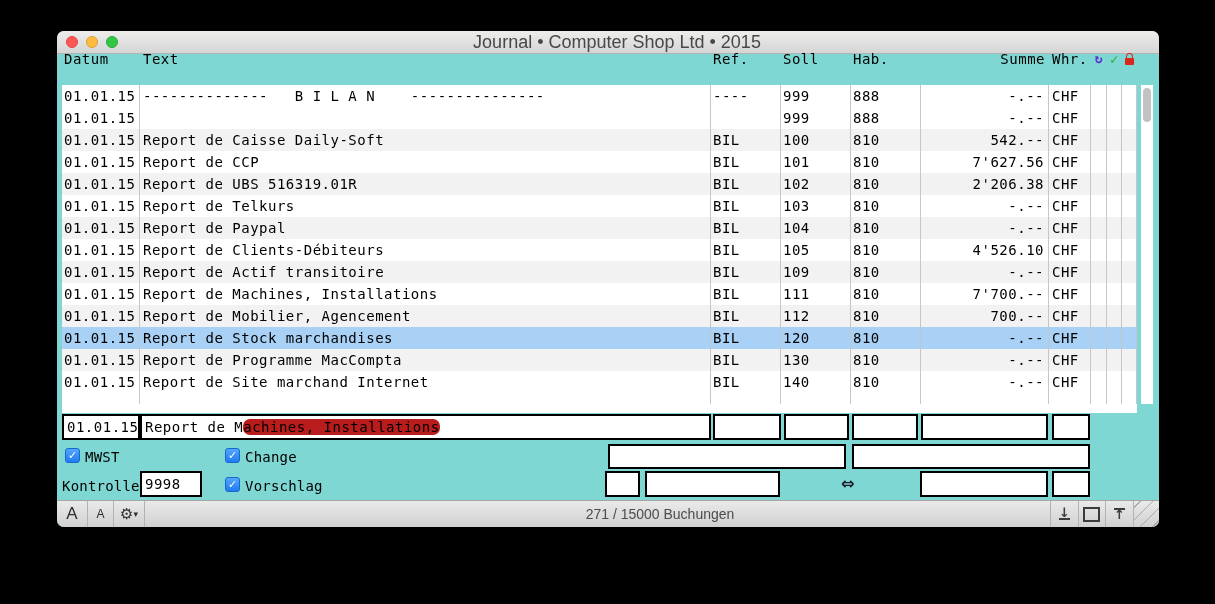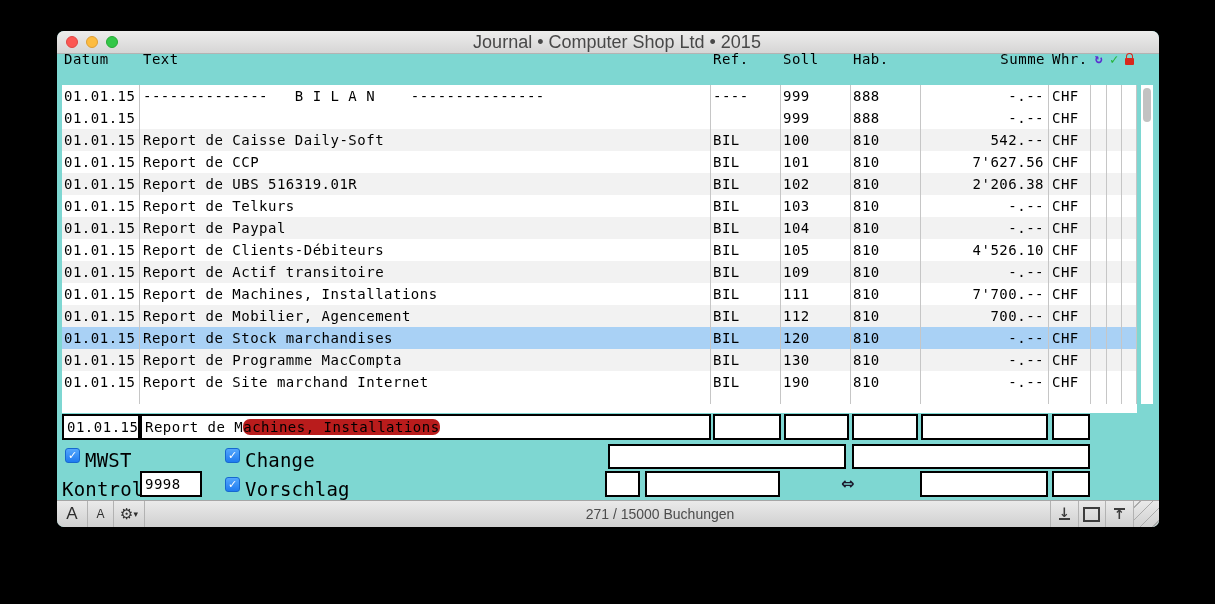--- a/index.html
+++ b/index.html
@@ -39,21 +39,21 @@
   .tr.alt{background:#f2f2f2;}
   .tr.sel{background:#a9d1f5;}
   .tr.filler{height:11px;}
   .tr.filler .c{height:11px;}
   .scroll{position:absolute;left:1084px;top:54px;width:12px;height:319px;background:#fff;}
   .thumb{position:absolute;left:2px;top:3px;width:8px;height:34px;background:#c2c2c2;border-radius:4px;}
   
   .field{position:absolute;background:#fff;border:2px solid #000;box-sizing:border-box;height:26px;
      font-size:14px;letter-spacing:.5px;line-height:22px;white-space:pre;overflow:hidden;padding-left:3px;}
   .hl{background:#b91c1c;border-radius:7px;}
-  .lbl{position:absolute;font-size:19px;letter-spacing:.2px;color:#000;white-space:pre;}
+  .lbl{position:absolute;font-size:14px;letter-spacing:.2px;color:#000;white-space:pre;}
   .cb{position:absolute;width:15px;height:15px;border-radius:3px;box-sizing:border-box;
       background:linear-gradient(#53a7fd,#1f7bf0);border:1px solid #1668cf;color:#fff;
       font-size:11px;line-height:14px;text-align:center;font-family:"DejaVu Sans",sans-serif;}
   .swap{position:absolute;font-family:"DejaVu Sans",sans-serif;font-size:16px;font-weight:bold;color:#1b1b2e;}
   
   .statusbar{position:absolute;left:0;top:469px;width:100%;height:27px;
      background:linear-gradient(#eaeaea,#d0d0d0);border-top:1px solid #a6a6a6;
      border-radius:0 0 7px 7px;box-sizing:border-box;font-family:"Liberation Sans",sans-serif;overflow:hidden;}
   .sb-btn{position:absolute;top:0;height:26px;display:flex;align-items:center;justify-content:center;
      border-right:1px solid #b2b2b2;color:#2e2e2e;}
@@ -98,21 +98,21 @@
       <div class="tr"><span class="c c-datum">01.01.15</span><span class="c c-text">Report de CCP</span><span class="c c-ref">BIL</span><span class="c c-soll">101</span><span class="c c-hab">810</span><span class="c c-summe">7'627.56</span><span class="c c-whr">CHF</span><span class="c c-s1"></span><span class="c c-s2"></span><span class="c c-s3"></span></div>
       <div class="tr alt"><span class="c c-datum">01.01.15</span><span class="c c-text">Report de UBS 516319.01R</span><span class="c c-ref">BIL</span><span class="c c-soll">102</span><span class="c c-hab">810</span><span class="c c-summe">2'206.38</span><span class="c c-whr">CHF</span><span class="c c-s1"></span><span class="c c-s2"></span><span class="c c-s3"></span></div>
       <div class="tr"><span class="c c-datum">01.01.15</span><span class="c c-text">Report de Telkurs</span><span class="c c-ref">BIL</span><span class="c c-soll">103</span><span class="c c-hab">810</span><span class="c c-summe">-.--</span><span class="c c-whr">CHF</span><span class="c c-s1"></span><span class="c c-s2"></span><span class="c c-s3"></span></div>
       <div class="tr alt"><span class="c c-datum">01.01.15</span><span class="c c-text">Report de Paypal</span><span class="c c-ref">BIL</span><span class="c c-soll">104</span><span class="c c-hab">810</span><span class="c c-summe">-.--</span><span class="c c-whr">CHF</span><span class="c c-s1"></span><span class="c c-s2"></span><span class="c c-s3"></span></div>
       <div class="tr"><span class="c c-datum">01.01.15</span><span class="c c-text">Report de Clients-Débiteurs</span><span class="c c-ref">BIL</span><span class="c c-soll">105</span><span class="c c-hab">810</span><span class="c c-summe">4'526.10</span><span class="c c-whr">CHF</span><span class="c c-s1"></span><span class="c c-s2"></span><span class="c c-s3"></span></div>
       <div class="tr alt"><span class="c c-datum">01.01.15</span><span class="c c-text">Report de Actif transitoire</span><span class="c c-ref">BIL</span><span class="c c-soll">109</span><span class="c c-hab">810</span><span class="c c-summe">-.--</span><span class="c c-whr">CHF</span><span class="c c-s1"></span><span class="c c-s2"></span><span class="c c-s3"></span></div>
       <div class="tr"><span class="c c-datum">01.01.15</span><span class="c c-text">Report de Machines, Installations</span><span class="c c-ref">BIL</span><span class="c c-soll">111</span><span class="c c-hab">810</span><span class="c c-summe">7'700.--</span><span class="c c-whr">CHF</span><span class="c c-s1"></span><span class="c c-s2"></span><span class="c c-s3"></span></div>
       <div class="tr alt"><span class="c c-datum">01.01.15</span><span class="c c-text">Report de Mobilier, Agencement</span><span class="c c-ref">BIL</span><span class="c c-soll">112</span><span class="c c-hab">810</span><span class="c c-summe">700.--</span><span class="c c-whr">CHF</span><span class="c c-s1"></span><span class="c c-s2"></span><span class="c c-s3"></span></div>
       <div class="tr sel"><span class="c c-datum">01.01.15</span><span class="c c-text">Report de Stock marchandises</span><span class="c c-ref">BIL</span><span class="c c-soll">120</span><span class="c c-hab">810</span><span class="c c-summe">-.--</span><span class="c c-whr">CHF</span><span class="c c-s1"></span><span class="c c-s2"></span><span class="c c-s3"></span></div>
       <div class="tr alt"><span class="c c-datum">01.01.15</span><span class="c c-text">Report de Programme MacCompta</span><span class="c c-ref">BIL</span><span class="c c-soll">130</span><span class="c c-hab">810</span><span class="c c-summe">-.--</span><span class="c c-whr">CHF</span><span class="c c-s1"></span><span class="c c-s2"></span><span class="c c-s3"></span></div>
-      <div class="tr"><span class="c c-datum">01.01.15</span><span class="c c-text">Report de Site marchand Internet</span><span class="c c-ref">BIL</span><span class="c c-soll">190</span><span class="c c-hab">810</span><span class="c c-summe">-.--</span><span class="c c-whr">CHF</span><span class="c c-s1"></span><span class="c c-s2"></span><span class="c c-s3"></span></div>
+      <div class="tr"><span class="c c-datum">01.01.15</span><span class="c c-text">Report de Site marchand Internet</span><span class="c c-ref">BIL</span><span class="c c-soll">140</span><span class="c c-hab">810</span><span class="c c-summe">-.--</span><span class="c c-whr">CHF</span><span class="c c-s1"></span><span class="c c-s2"></span><span class="c c-s3"></span></div>
       <div class="tr filler"><span class="c c-datum"></span><span class="c c-text"></span><span class="c c-ref"></span><span class="c c-soll"></span><span class="c c-hab"></span><span class="c c-summe"></span><span class="c c-whr"></span><span class="c c-s1"></span><span class="c c-s2"></span><span class="c c-s3"></span></div>
     </div>
 
   <div class="scroll">
     <div class="thumb"></div>
   </div>
 
   <div class="field" style="left:5px;top:383px;width:78px;"><span>01.01.15</span></div>
   <div class="field" style="left:83px;top:383px;width:571px;"><span>Report de M</span><span class="hl">achines, Installations</span></div>
   <div class="field" style="left:656px;top:383px;width:68px;"></div>

